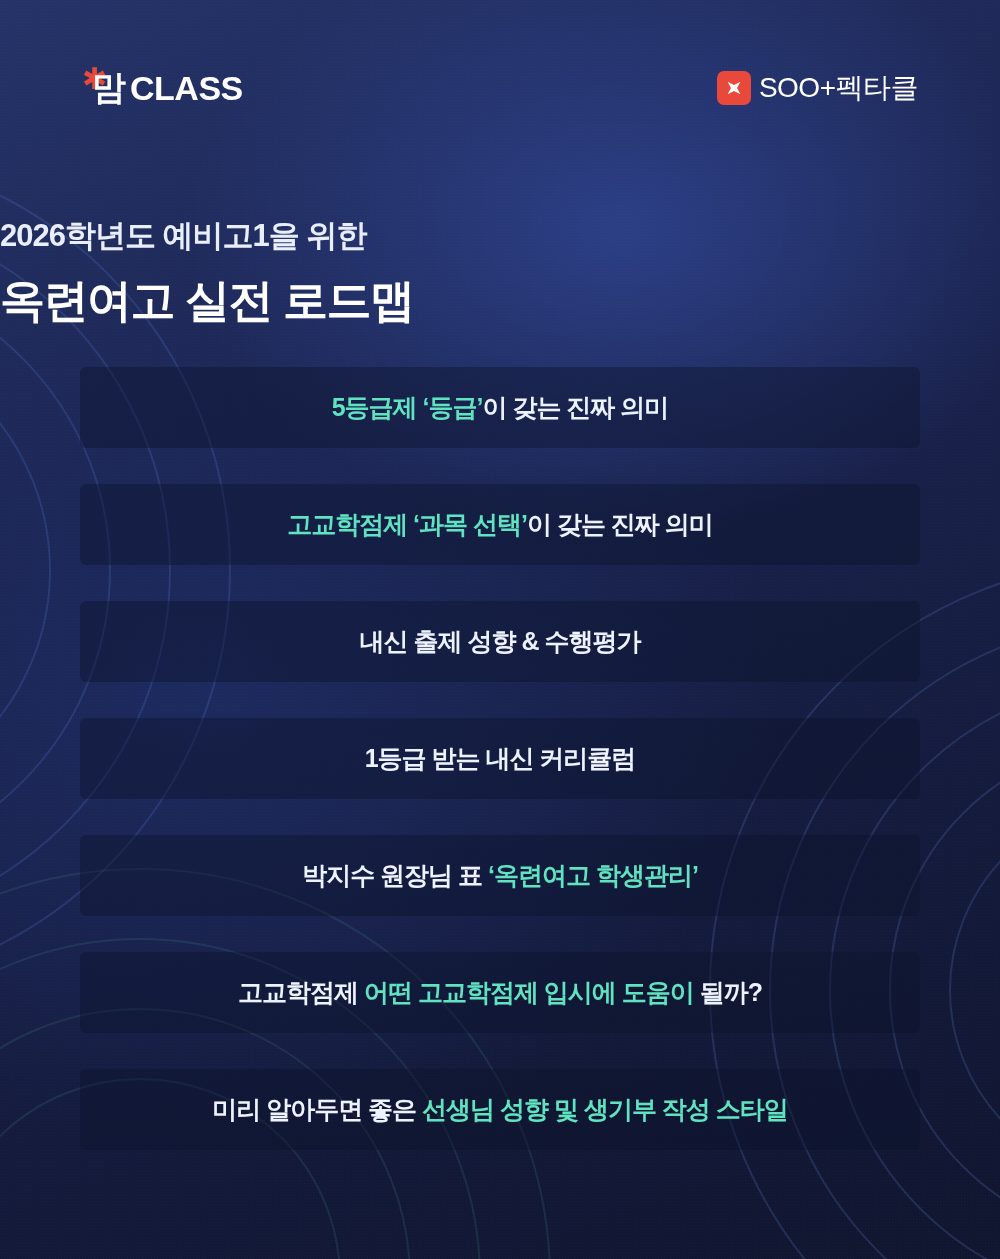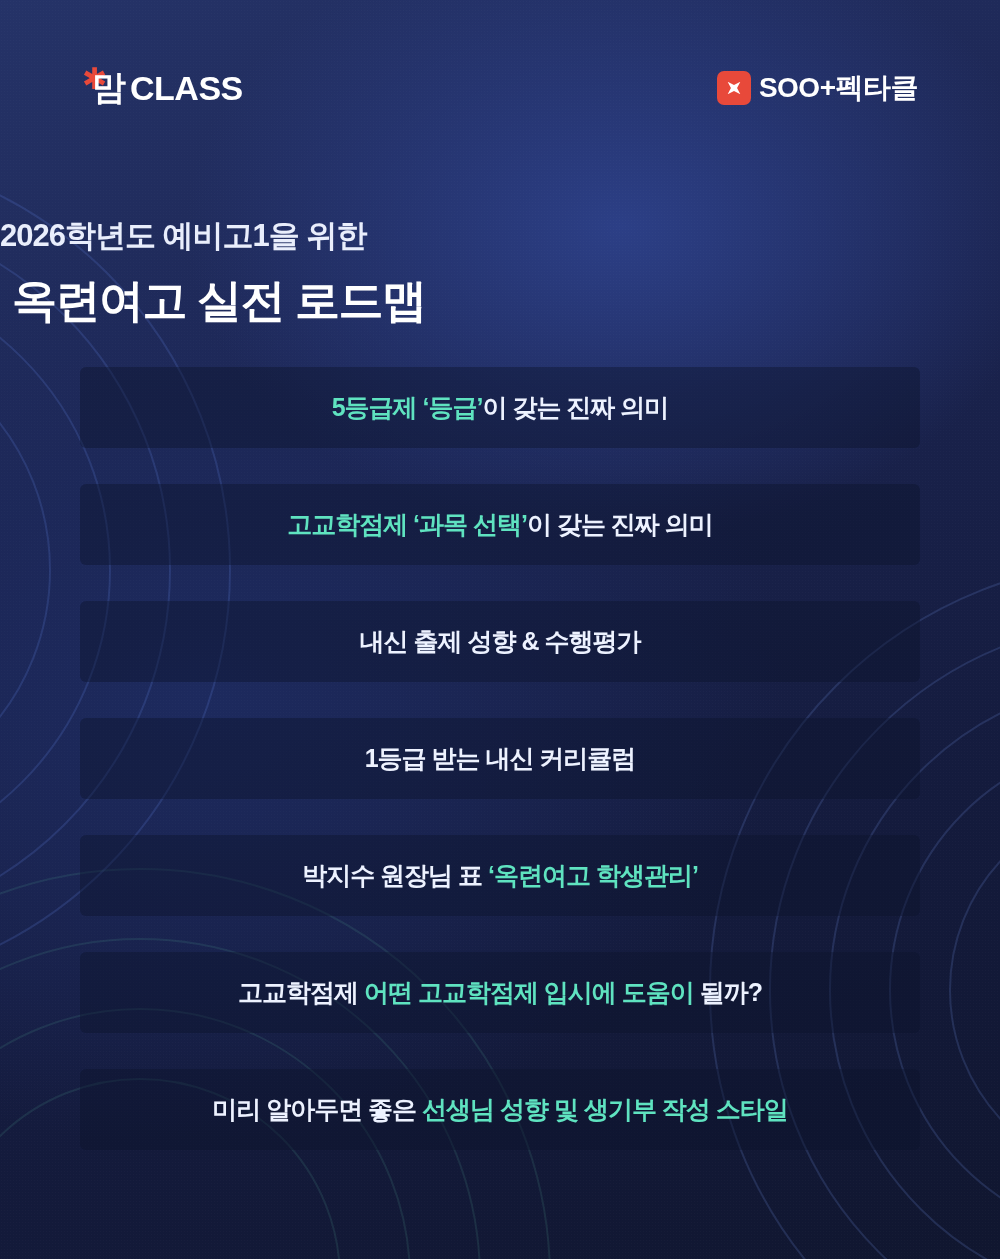--- a/index.html
+++ b/index.html
@@ -87,21 +87,21 @@
     position: absolute;
     left: 50%; top: 50%;
     width: 18px; height: 18px;
     transform: translate(-50%,-50%) rotate(45deg);
     background: #ffffff;
     clip-path: polygon(50% 0, 62% 38%, 100% 50%, 62% 62%, 50% 100%, 38% 62%, 0 50%, 38% 38%);
   }
   .soo-text {
     color: #ffffff;
     font-size: 28px;
-    font-weight: 700;
+    font-weight: 400;
     letter-spacing: -0.5px;
   }
 
   
   .titles {
     position: absolute;
     top: 215px;
     left: 0; right: 0;
   }
   .subtitle {
@@ -109,21 +109,20 @@
     font-size: 31px;
     font-weight: 700;
     letter-spacing: -1px;
   }
   .main-title {
     margin-top: 14px;
     color: #ffffff;
     font-size: 45px;
     font-weight: 700;
     letter-spacing: -1.5px;
-    padding-left: 12px;
   }
 
   
   .list {
     position: absolute;
     top: 367px;
     left: 80px;
     width: 840px;
   }
   .row {

